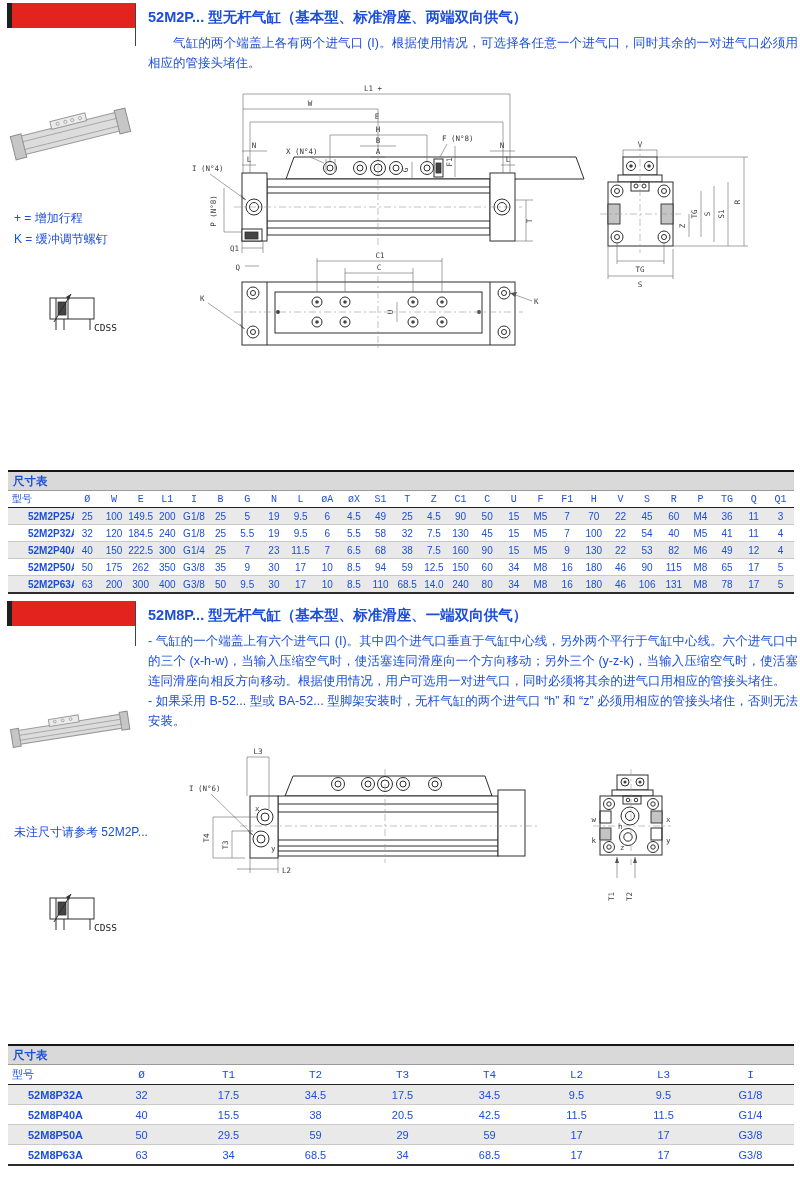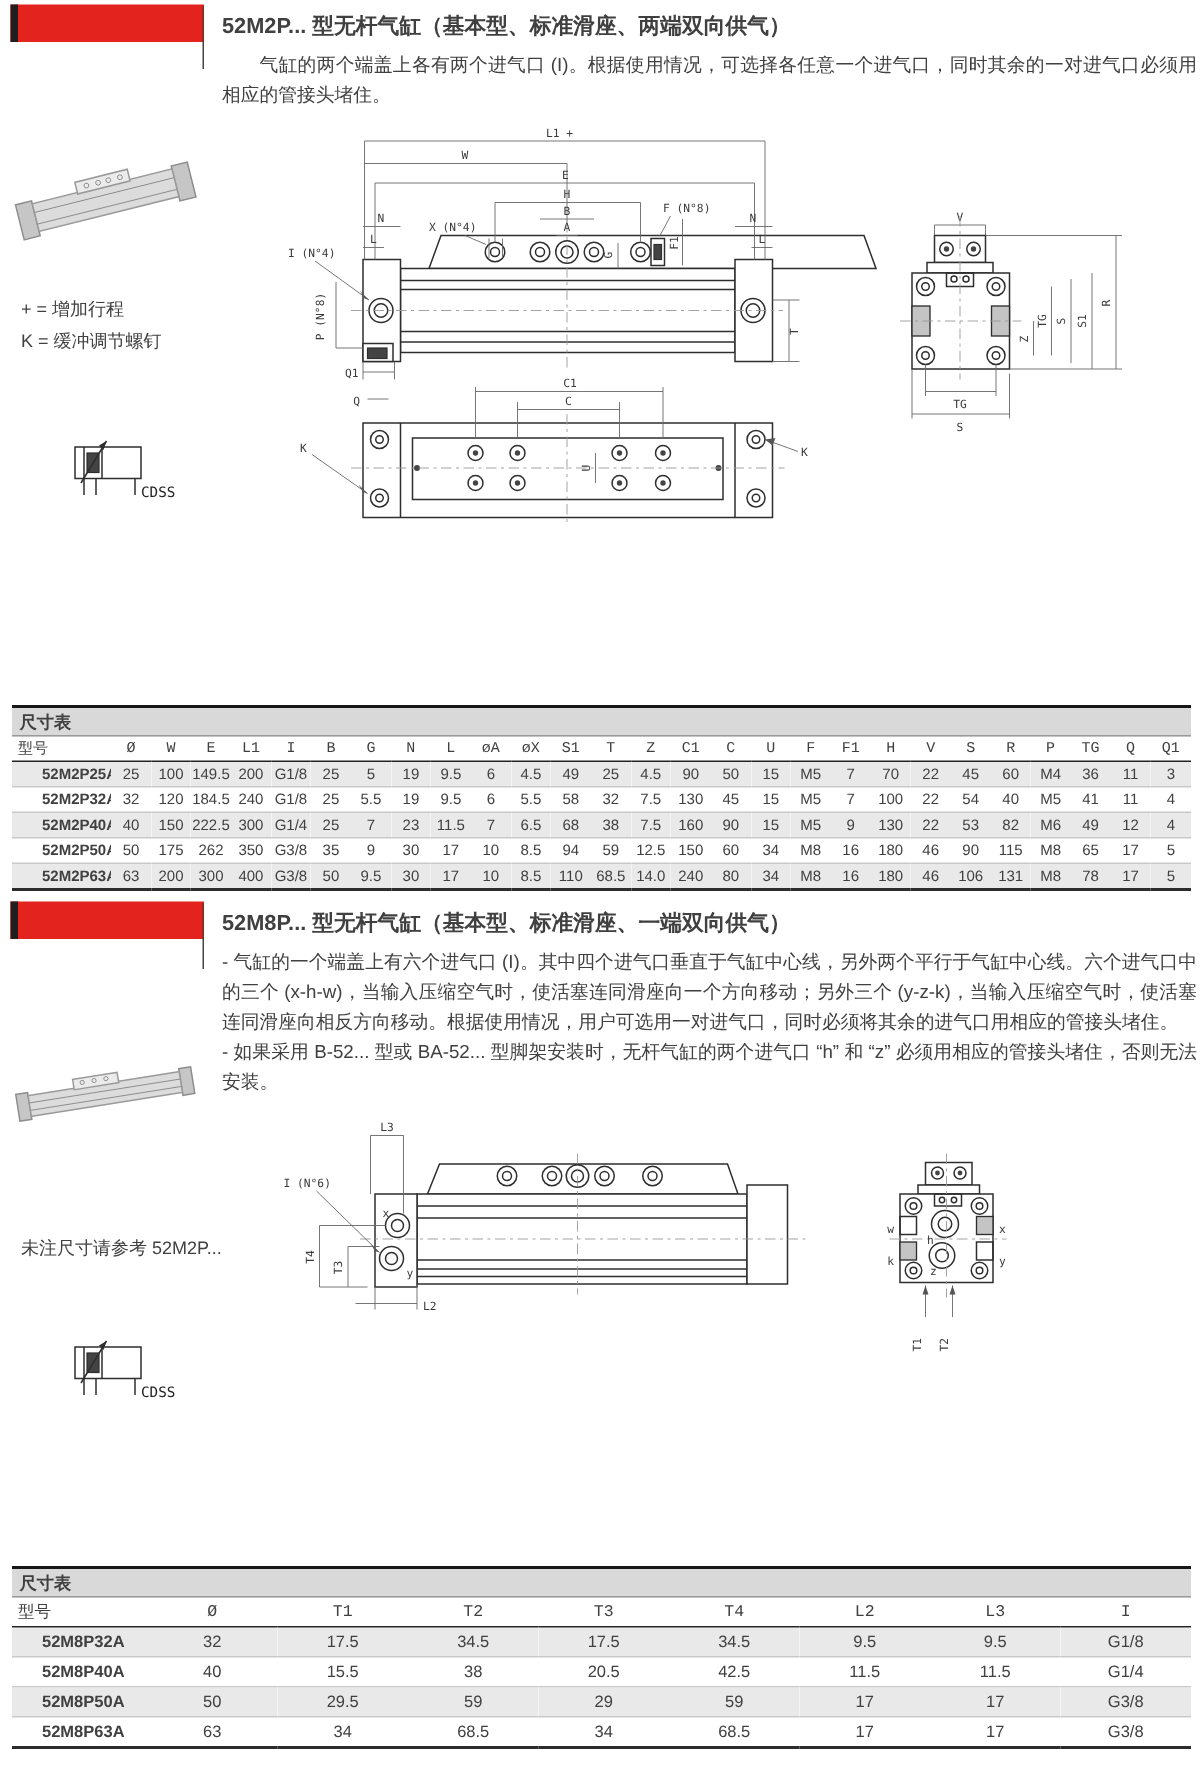--- a/index.html
+++ b/index.html
@@ -1,17 +1,17 @@
 <!DOCTYPE html>
 <html><head>
 <meta charset="utf-8">
 <style>
   html,body{margin:0;padding:0;background:#fff;}
   .page{position:relative;width:800px;height:1186px;background:#fff;overflow:hidden;
-        font-family:"Liberation Sans",sans-serif;color:#404040;}
+        font-family:"Liberation Sans",sans-serif;color:#1d4ed8;}
   .red-block{position:absolute;left:7px;width:124px;height:25px;border-left:5px solid #1f1f1f;}
   .vsep{position:absolute;left:135px;width:1px;background:#444;}
   .sec-title{position:absolute;left:148px;margin:0;font-size:14.5px;font-weight:bold;white-space:nowrap;}
   .para{position:absolute;left:148px;width:650px;margin:0;font-size:12.5px;line-height:20px;text-align:justify;}
   .indent{text-indent:2em;}
   .sidenote{position:absolute;left:14px;font-size:12px;line-height:21px;}
   .refnote{position:absolute;left:14px;font-size:12px;}
   svg text{font-family:"DejaVu Sans Mono","Liberation Mono",monospace;font-size:7.5px;fill:#3a3a3a;}
   svg .big{font-size:9.5px;fill:#222;}
   .ol{stroke:#2e2e2e;stroke-width:1;fill:none;}
@@ -58,21 +58,21 @@
       <line x1="17" y1="30" x2="113" y2="30" class="thin"></line>
       <line x1="17" y1="38" x2="113" y2="38" class="thin"></line>
       <rect class="ph2" x="48" y="17" width="36" height="8"></rect>
       <circle cx="55" cy="21" r="1.6" class="thin"></circle>
         <circle cx="63" cy="21" r="1.6" class="thin"></circle>
       <circle cx="70" cy="21" r="1.6" class="thin"></circle>
         <circle cx="78" cy="21" r="1.6" class="thin"></circle>
     </g>
   </svg>
 
-  <div class="sidenote" style="top:196px;">
+  <div class="sidenote" style="top:208px;">
     <div>+ = 增加行程</div>
     <div>K = 缓冲调节螺钉</div>
   </div>
 
   <svg style="position:absolute;left:42px;top:292px;" width="95" height="48">
     <rect x="8" y="6" width="44" height="21" class="ol"></rect>
     <line x1="14" y1="6" x2="14" y2="27" class="ol"></line>
     <line x1="26" y1="6" x2="26" y2="27" class="ol"></line>
     <rect x="16" y="10" width="8" height="13" class="dark"></rect>
     <line x1="12" y1="30" x2="29" y2="2" class="ol"></line>

